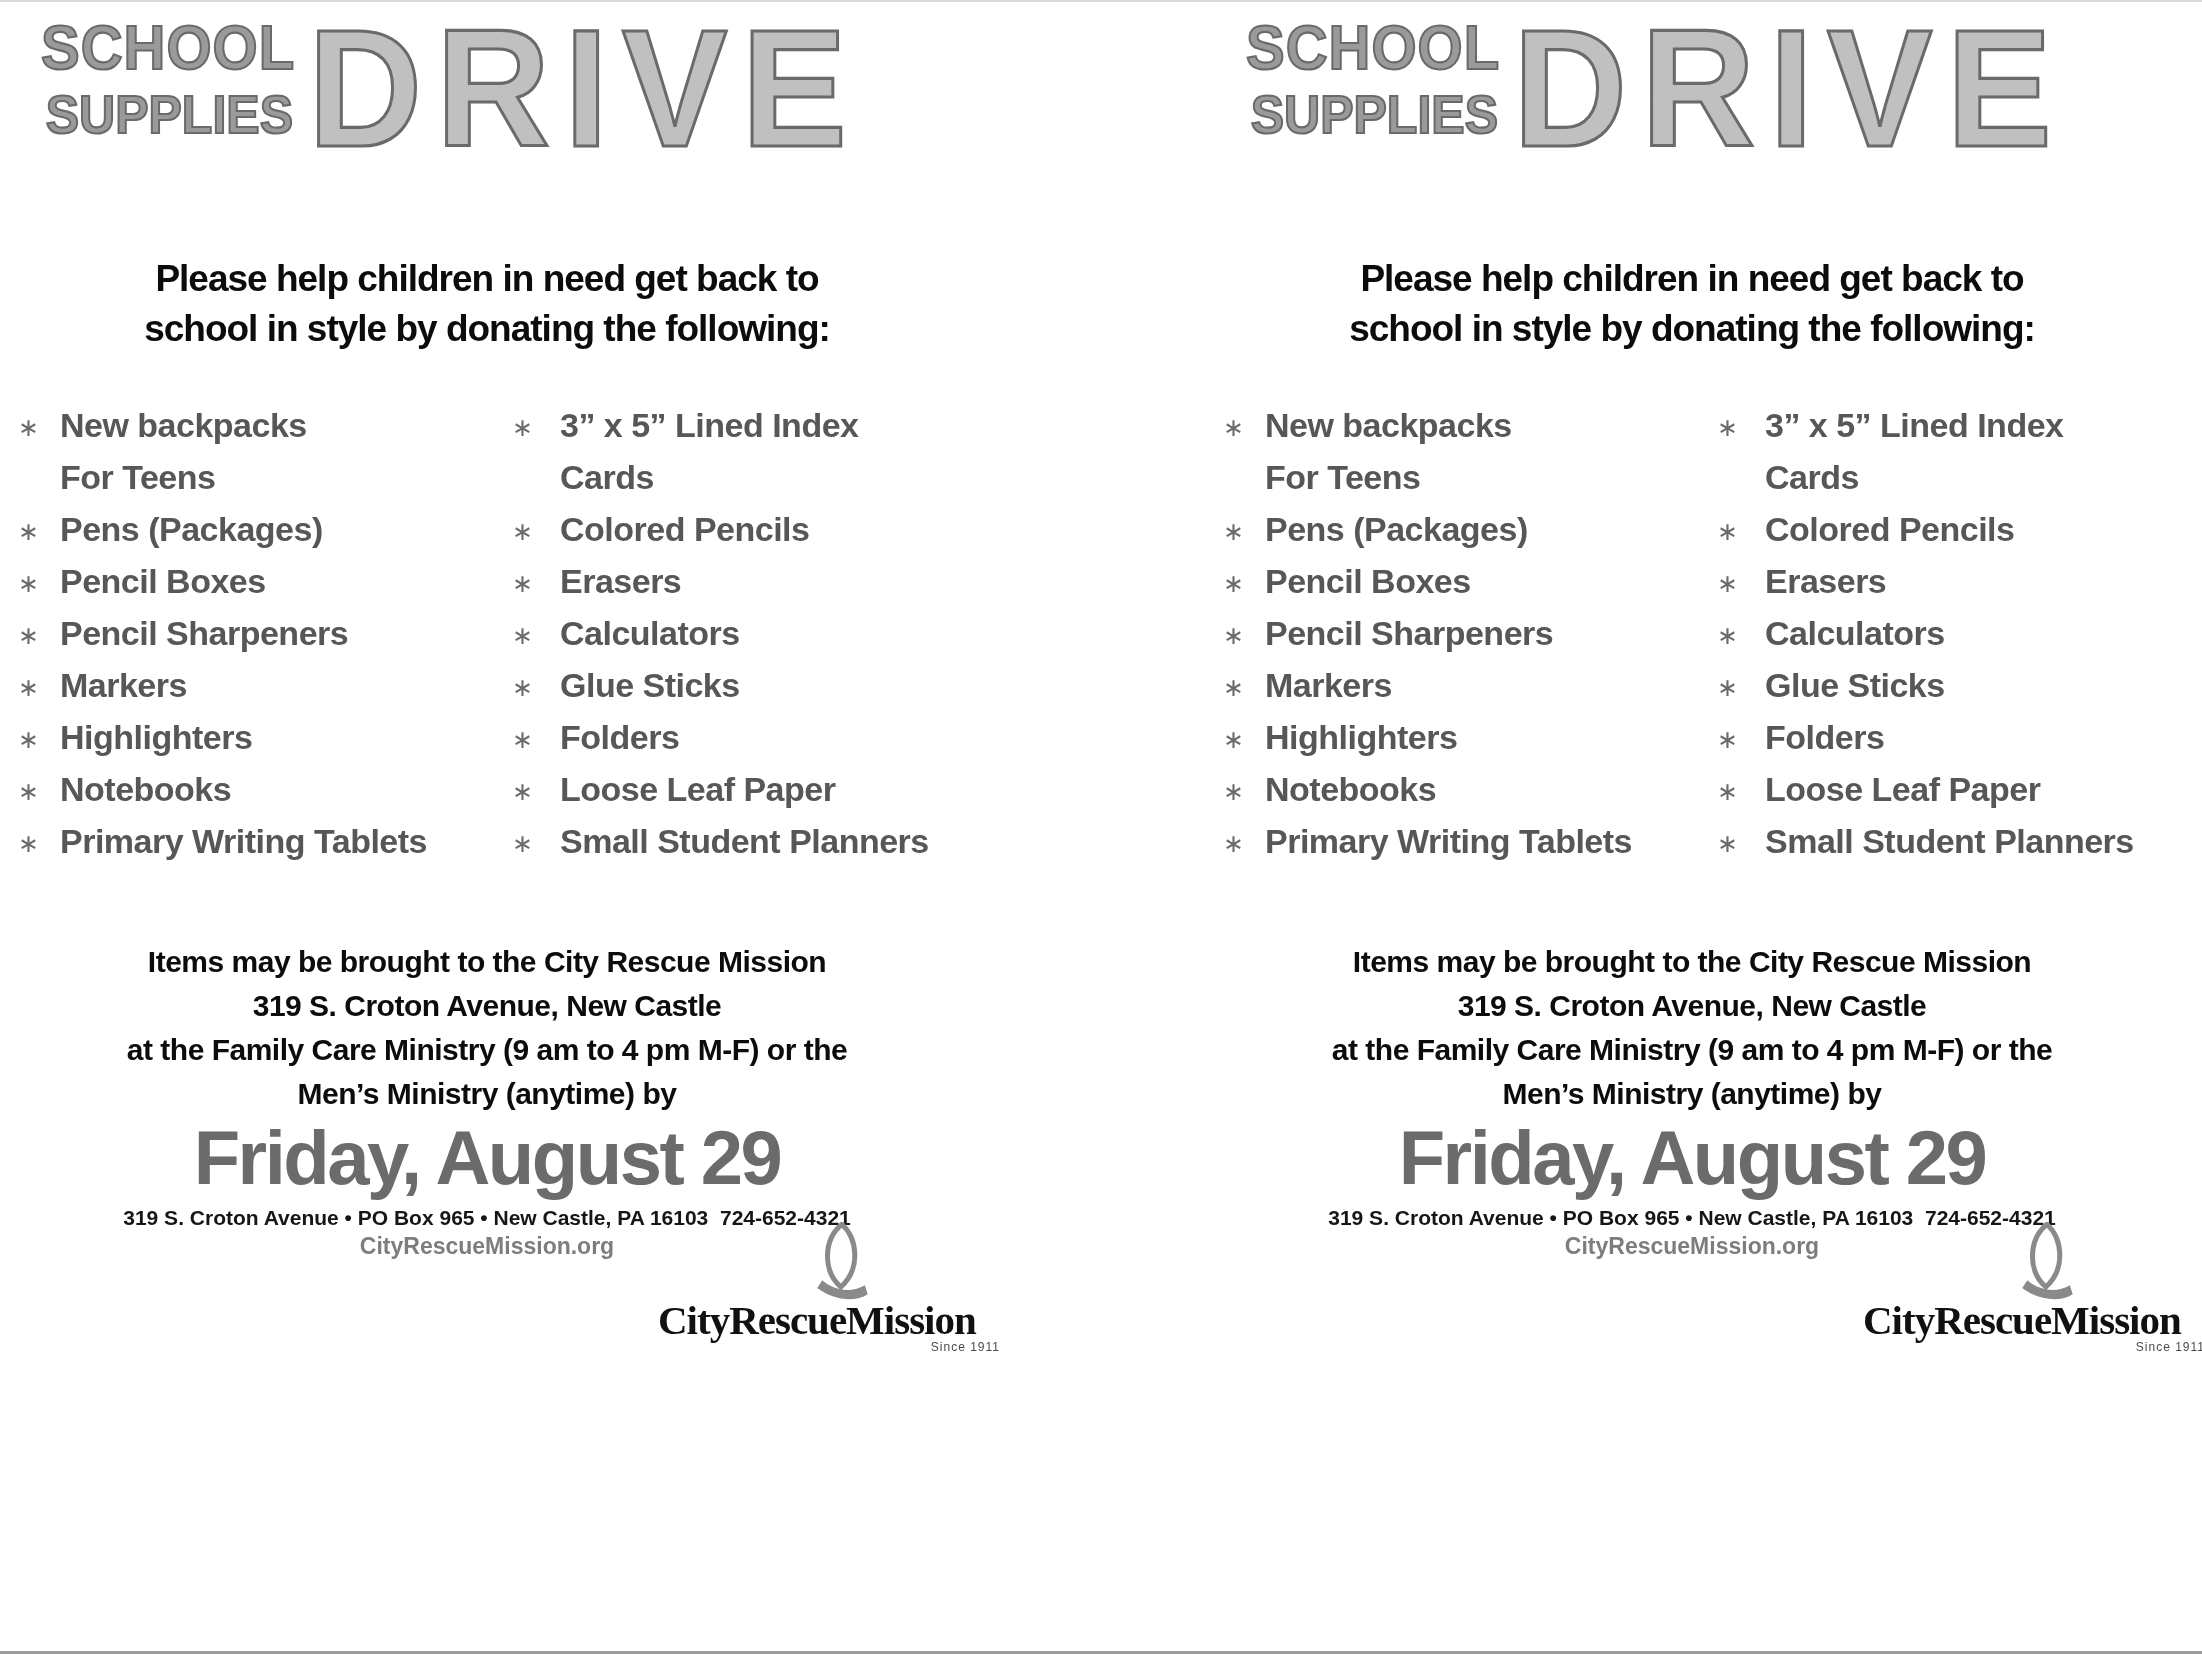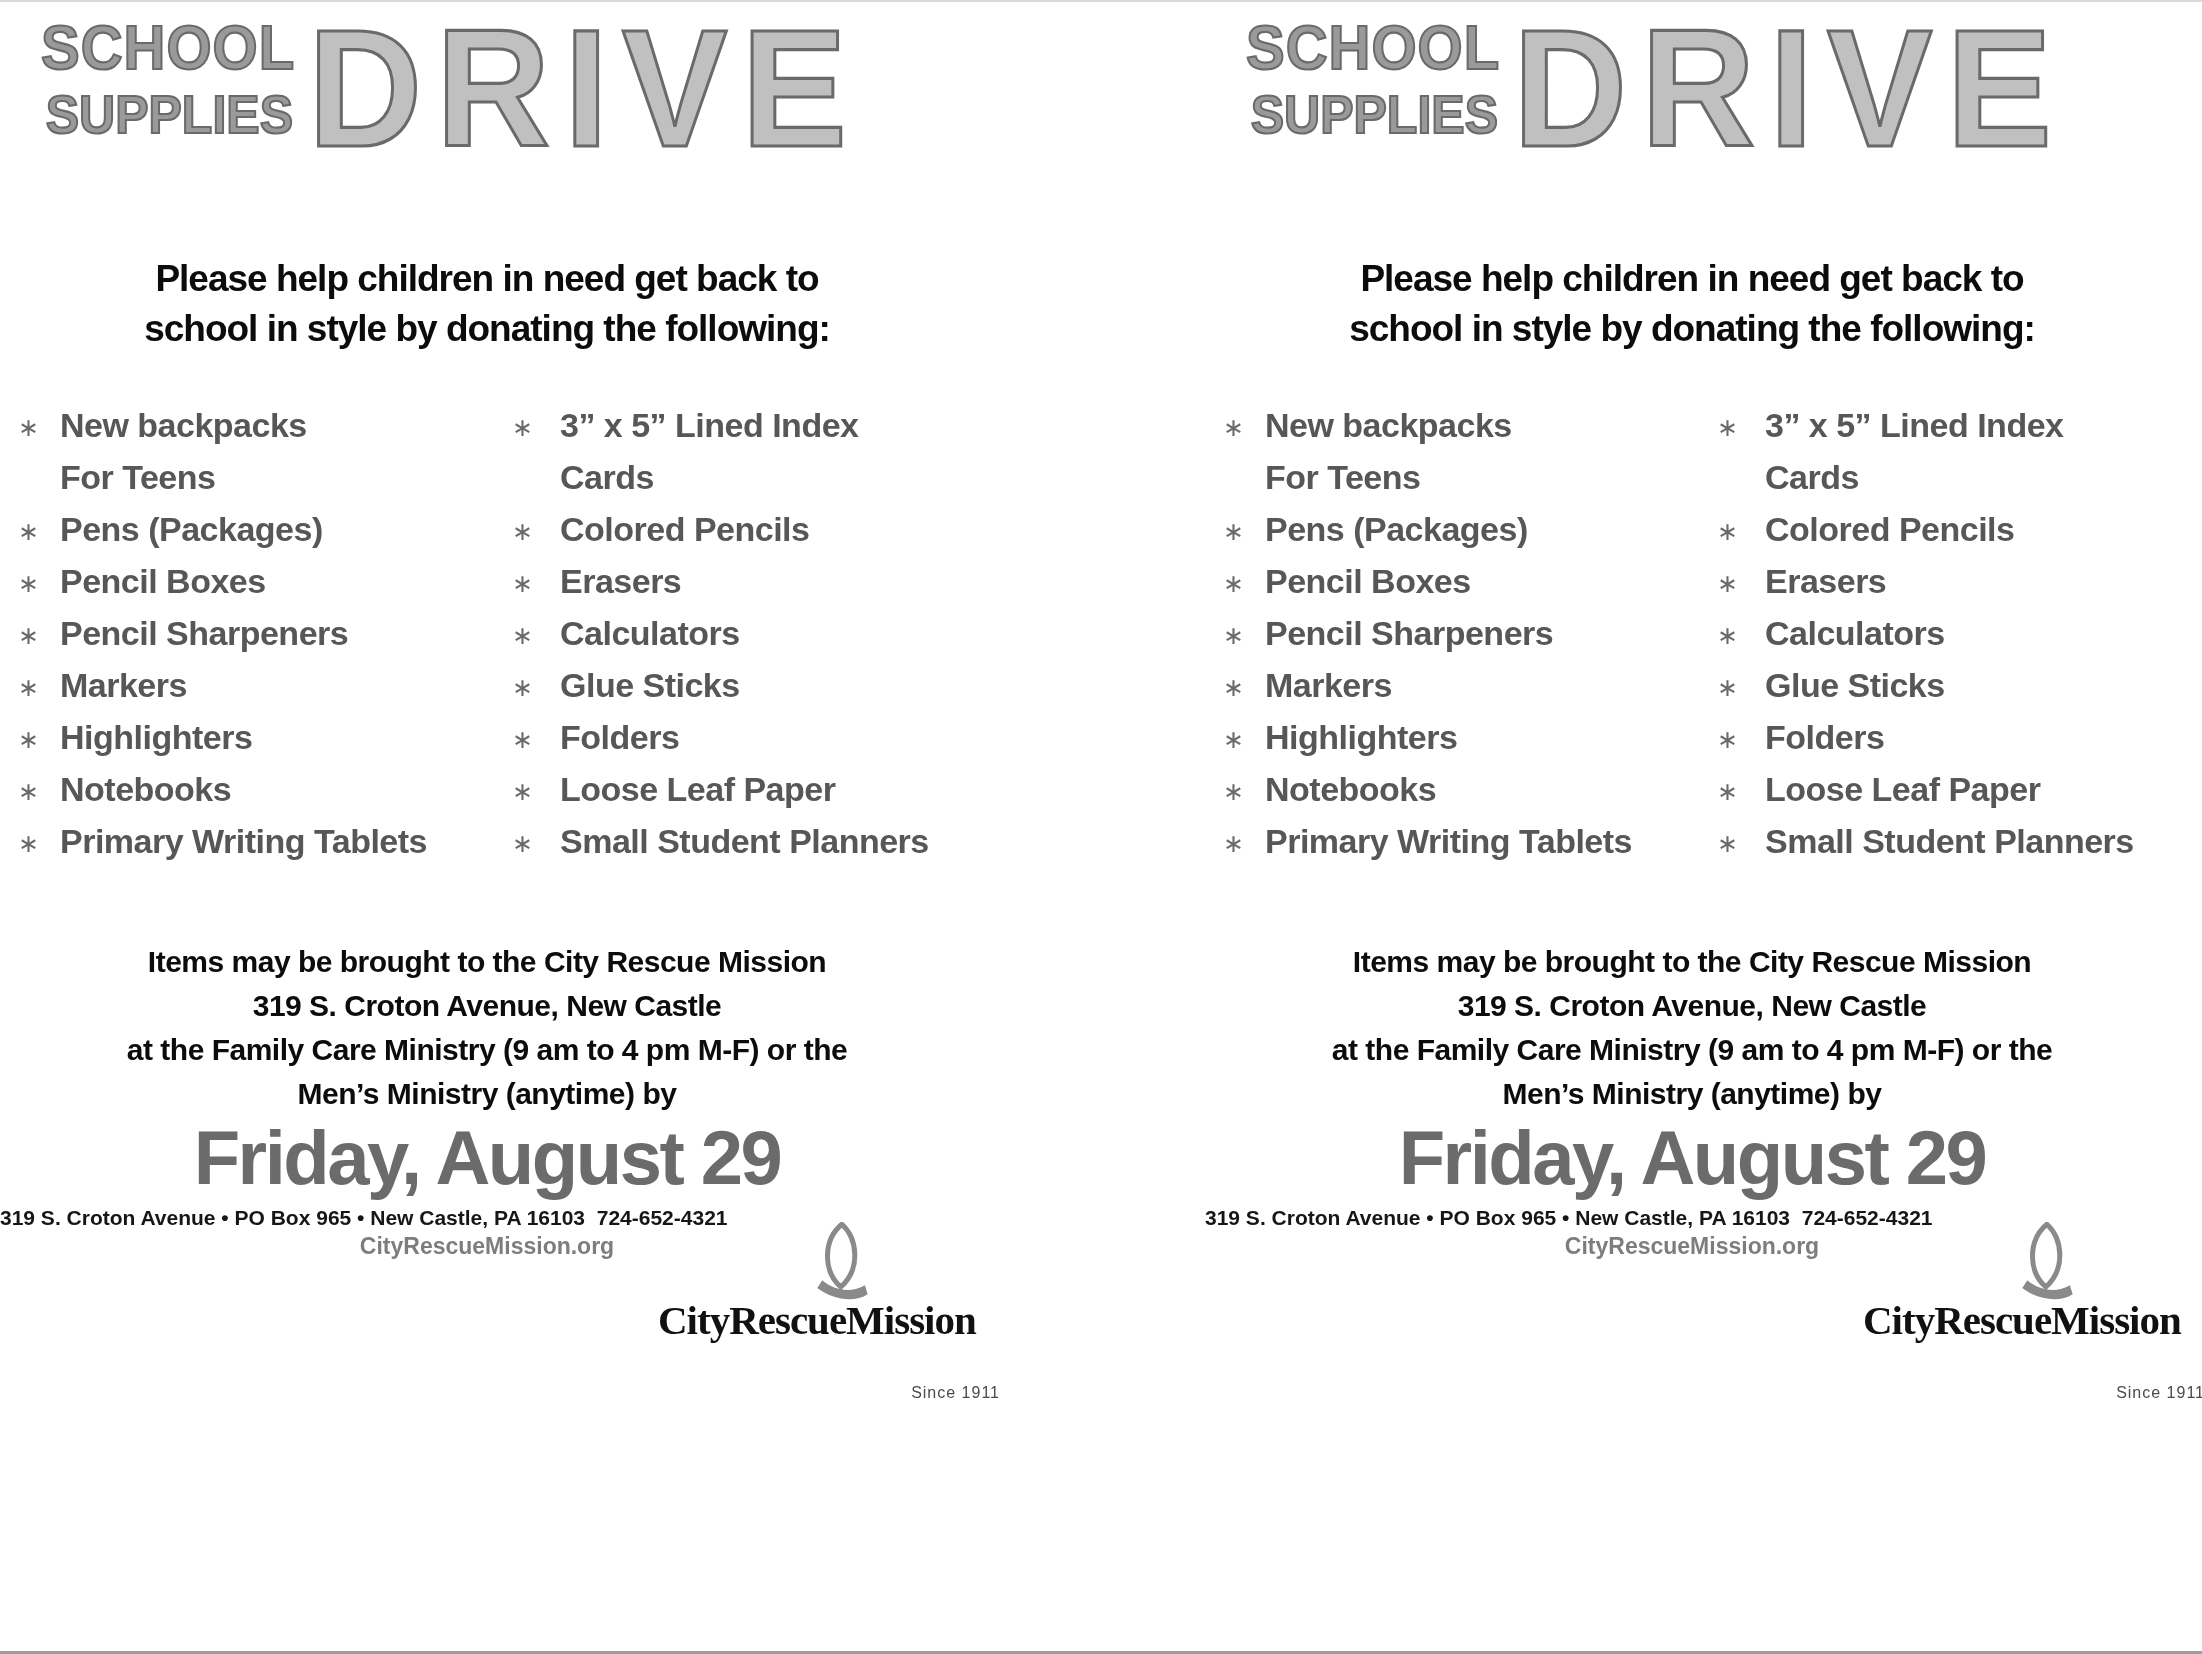--- a/index.html
+++ b/index.html
@@ -52,38 +52,38 @@
     position:absolute; top:938px; left:0; width:974px; text-align:center;
     font-size:30px; font-weight:700; line-height:44px; color:#0c0c0c;
     letter-spacing:-0.5px;
   }
   .deadline{
     position:absolute; top:1110px; left:0; width:974px; text-align:center;
     font-size:76px; font-weight:700; color:#6b6b6b; letter-spacing:-2.5px;
     line-height:92px; white-space:nowrap;
   }
   .fineprint{
-    position:absolute; top:1204px; left:0; width:974px; text-align:left;
+    position:absolute; top:1204px; left:0; width:974px; text-align:center;
     font-size:21px; font-weight:700; color:#161616; white-space:nowrap;
   }
   .website{
     position:absolute; top:1231px; left:0; width:974px; text-align:center;
     font-size:23px; font-weight:700; color:#7d7d7d;
   }
 
   .logo{position:absolute; top:1220px; left:658px; width:348px; height:132px;}
   .fish{position:absolute; left:142px; top:0; width:76px; height:84px;}
   .logo-text{
     position:absolute; top:74px; left:0; width:100%;
     font-family:"Liberation Serif", serif; font-size:41px; font-weight:700;
     color:#111; letter-spacing:-1px; white-space:nowrap;
   }
   .logo-tagline{
     position:absolute; top:118px; right:6px;
-    font-size:16px; color:#4a4a4a; letter-spacing:1px;margin-top:44px;
+    font-size:12px; color:#4a4a4a; letter-spacing:1px;
   }
 
   .pencils{
     position:absolute; bottom:0; left:-4px; width:1012px;
     display:flex; align-items:flex-end;
   }
   .pencil{position:relative; width:52px; margin-right:1px; flex:0 0 auto;}
   .pencil .body{
     position:absolute; top:80px; left:1px; right:1px; bottom:0;
     background-image:linear-gradient(90deg, rgba(0,0,0,.22), rgba(255,255,255,.30) 28%, rgba(255,255,255,.05) 60%, rgba(0,0,0,.20));

